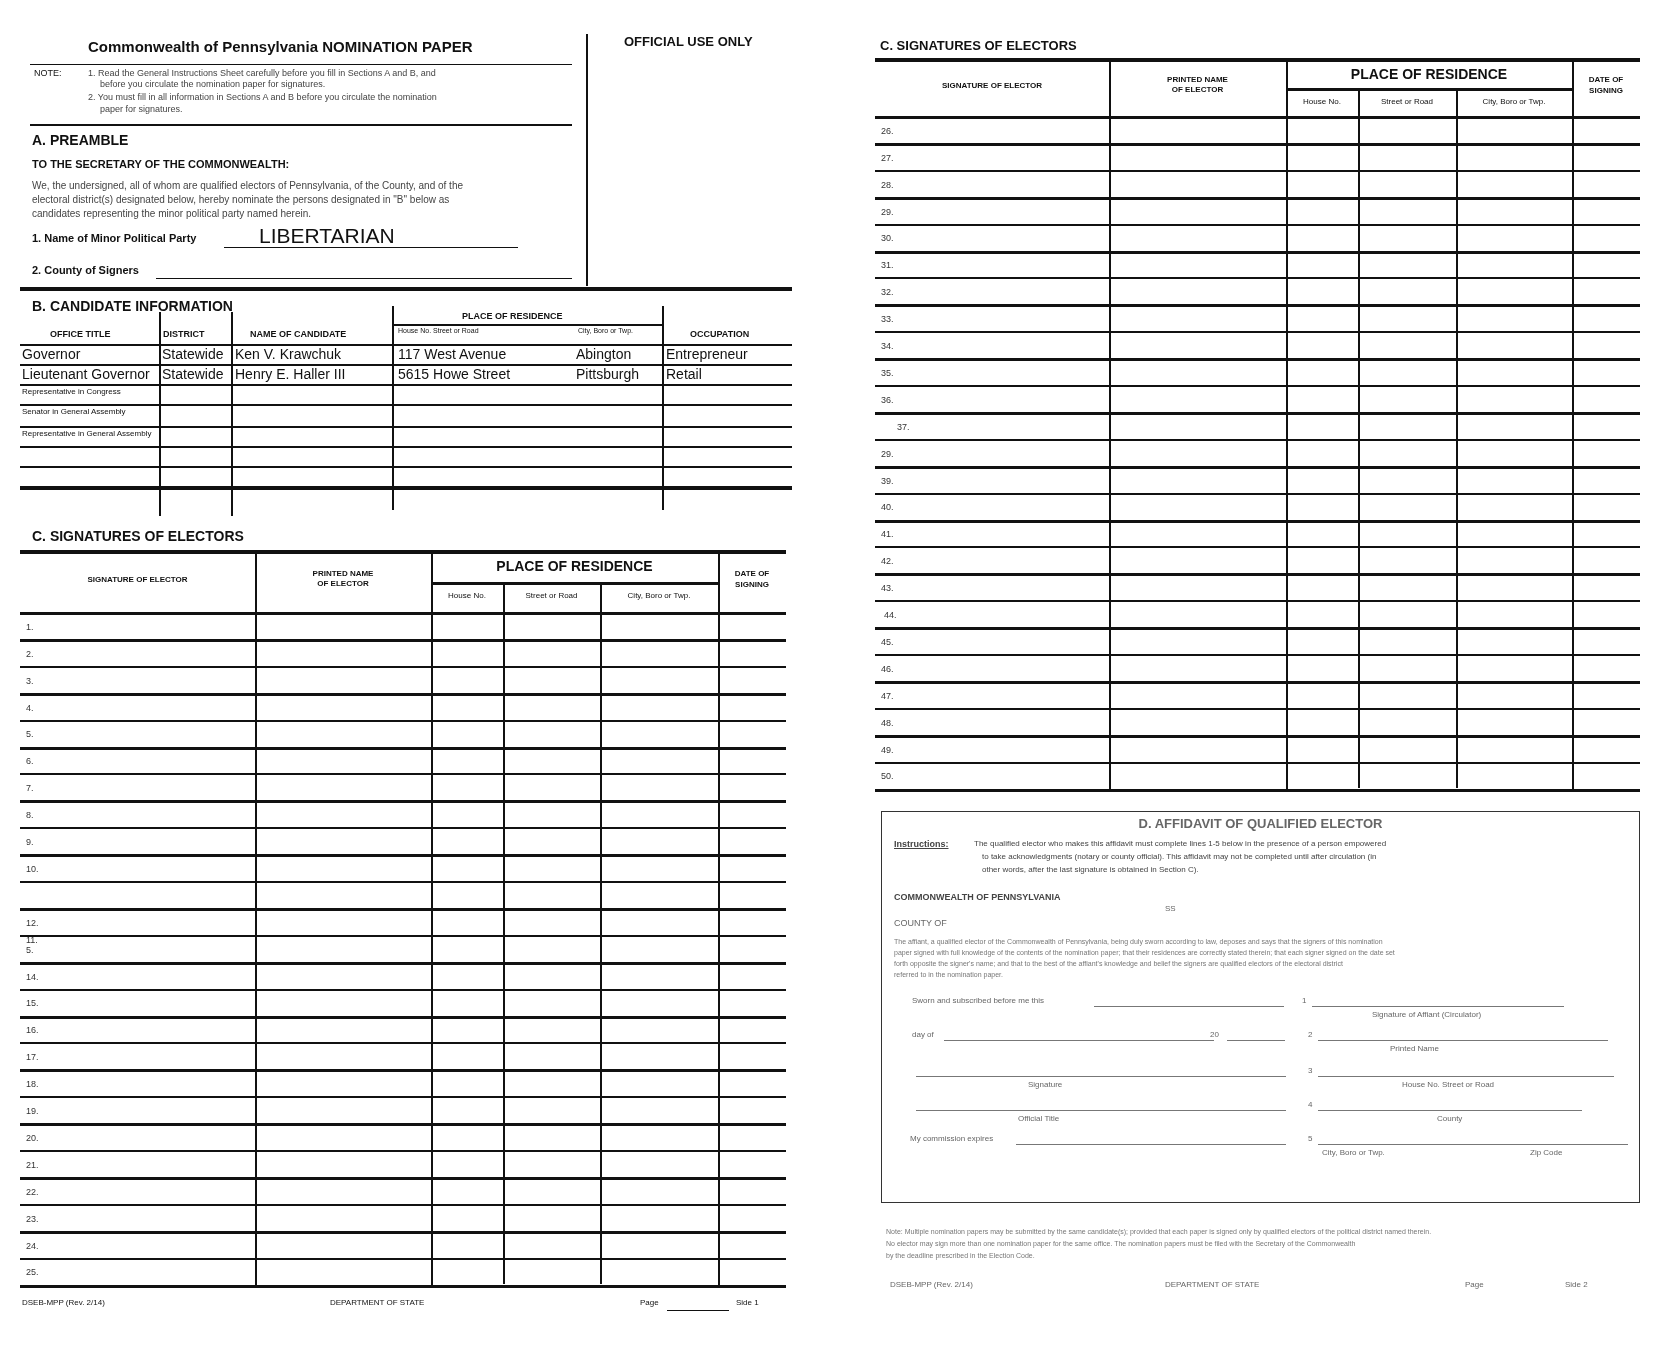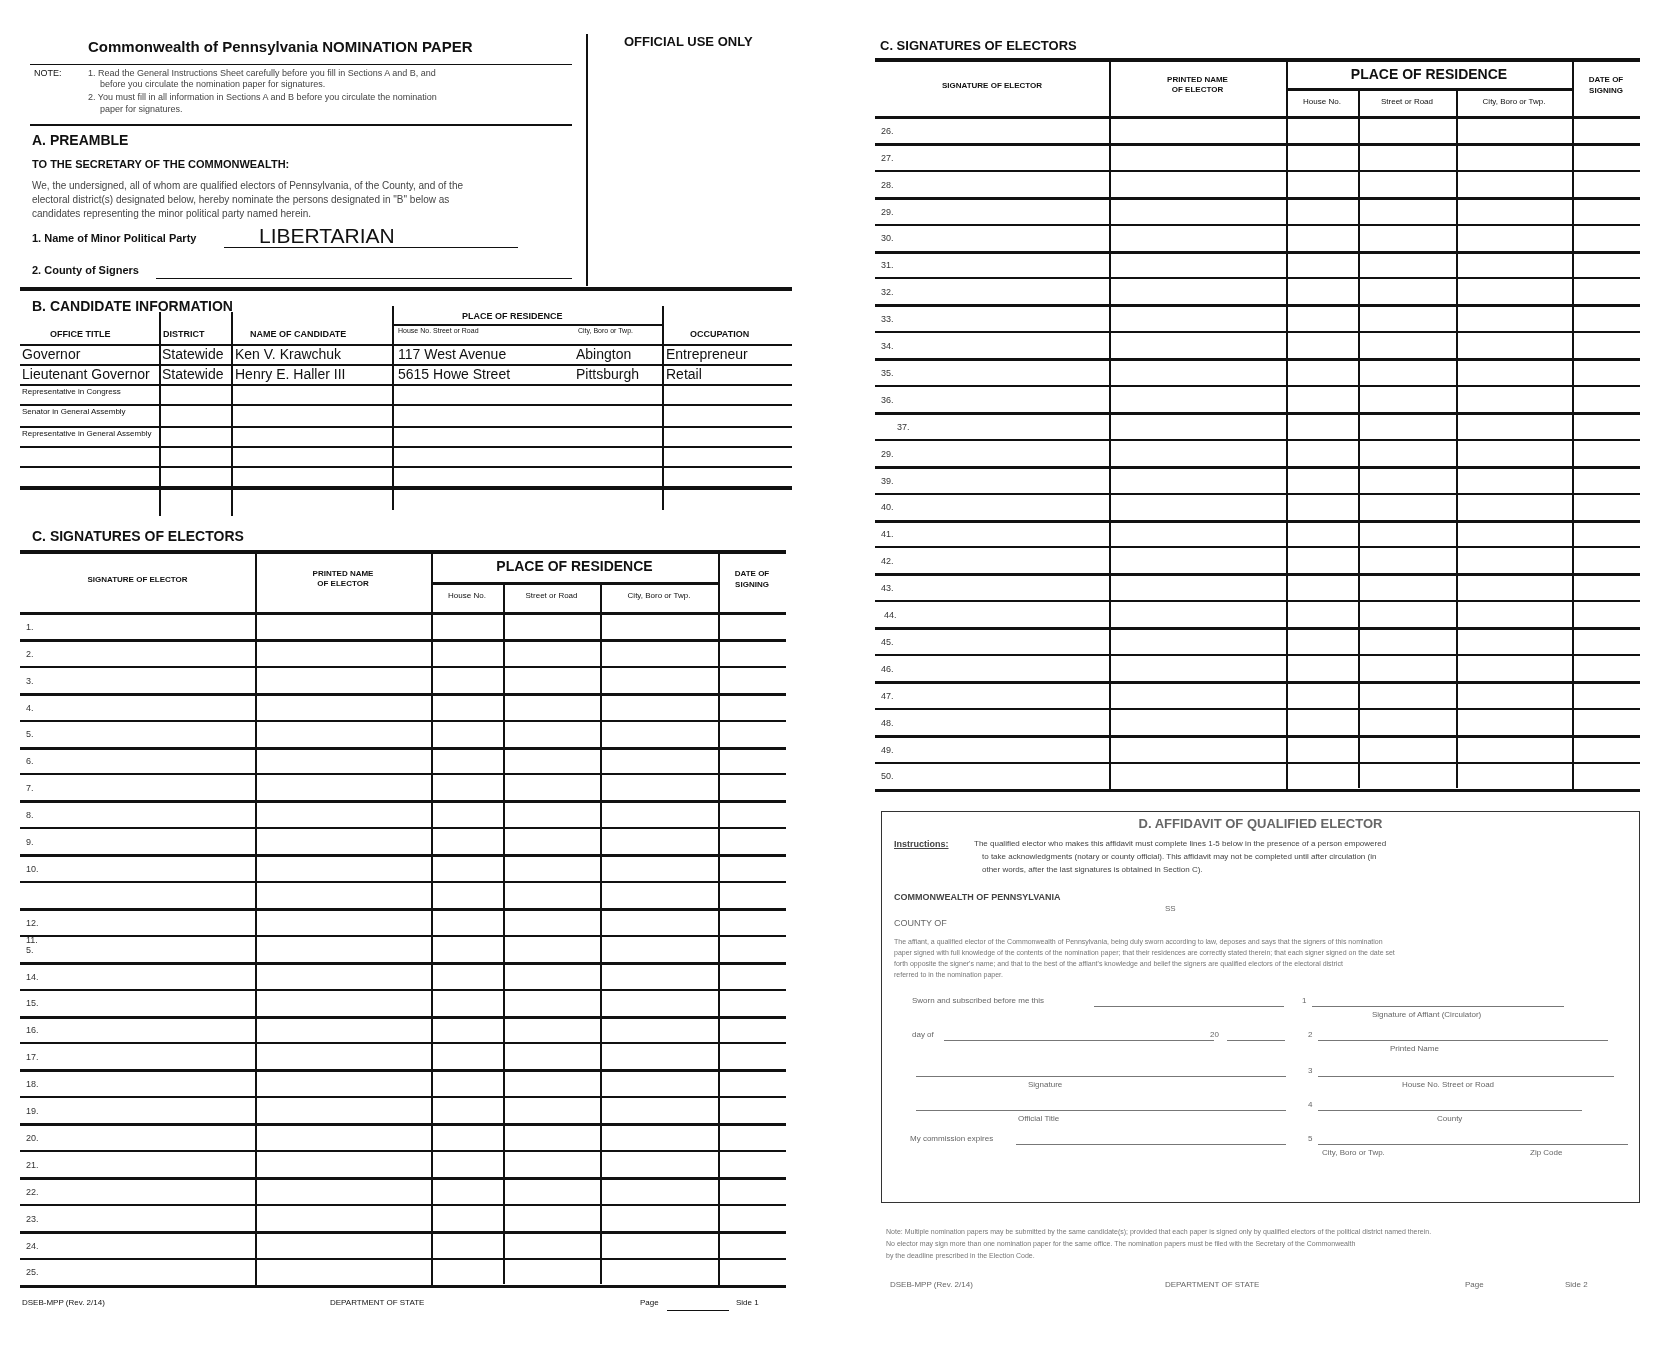--- a/index.html
+++ b/index.html
@@ -681,21 +681,21 @@
         <div class="abs" style="left:700px;top:2px;width:62px;height:21.9px;"></div>
       </div>
       <div class="hl" style="left:0;top:730.4999999999999px;width:765px;height:3px;"></div>
     </div>
 
   <div class="abs" style="left:881px;top:811px;width:757px;height:390px;border:1.5px solid #333;">
     <div class="t bold faint" style="left:0;width:757px;text-align:center;top:4px;font-size:13px;">D. AFFIDAVIT OF QUALIFIED ELECTOR</div>
     <div class="t small bold blur" style="left:12px;top:27px;text-decoration:underline;">Instructions:</div>
     <div class="t tiny blur" style="left:92px;top:27px;">The qualified elector who makes this affidavit must complete lines 1-5 below in the presence of a person empowered</div>
     <div class="t tiny blur" style="left:100px;top:40px;">to take acknowledgments (notary or county official).  This affidavit may not be completed until after circulation (in</div>
-    <div class="t tiny blur" style="left:100px;top:53px;">other words, after the last signatures is obtained in Section C).</div>
+    <div class="t tiny blur" style="left:100px;top:53px;">other words, after the last signature is obtained in Section C).</div>
 
     <div class="t small bold blur" style="left:12px;top:80px;">COMMONWEALTH OF PENNSYLVANIA</div>
     <div class="t tiny faint" style="left:283px;top:92px;">SS</div>
     <div class="t small faint" style="left:12px;top:106px;">COUNTY OF</div>
 
     <div class="t blur" style="left:12px;top:126px;font-size:7px;color:#777;">The affiant, a qualified elector of the Commonwealth of Pennsylvania, being duly sworn according to law, deposes and says that the signers of this nomination</div>
     <div class="t blur" style="left:12px;top:137px;font-size:7px;color:#777;">paper signed with full knowledge of the contents of the nomination paper; that their residences are correctly stated therein; that each signer signed on the date set</div>
     <div class="t blur" style="left:12px;top:148px;font-size:7px;color:#777;">forth opposite the signer's name; and that to the best of the affiant's knowledge and belief the signers are qualified electors of the electoral district</div>
     <div class="t blur" style="left:12px;top:159px;font-size:7px;color:#777;">referred to in the nomination paper.</div>
 

